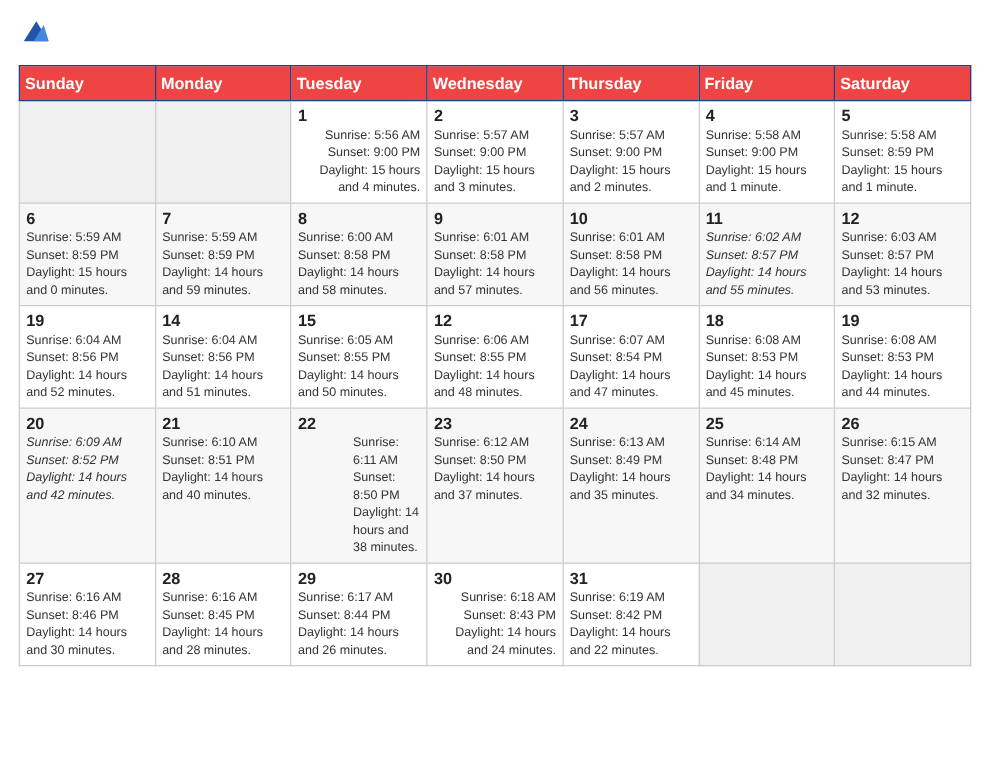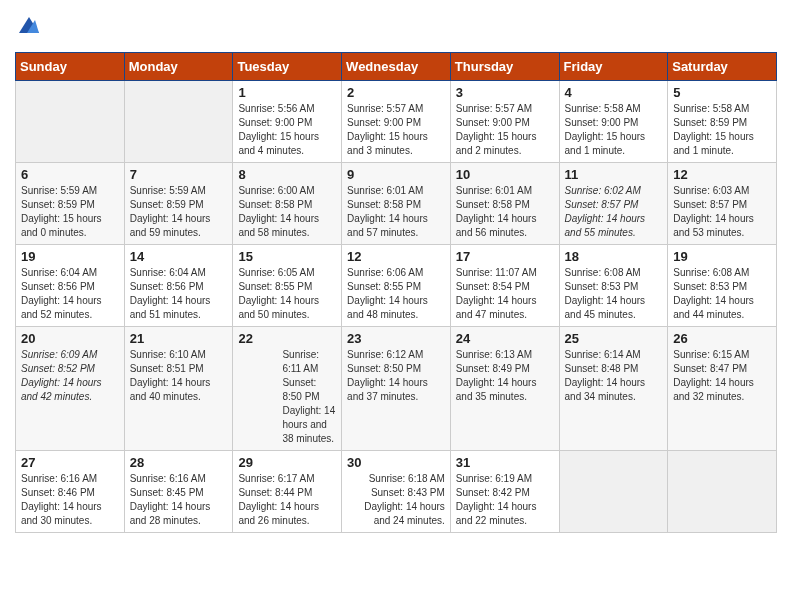--- a/index.html
+++ b/index.html
@@ -48,21 +48,21 @@
     .location-title {
       font-size: 16px;
       color: #444;
     }
     .calendar {
       width: 100%;
       border-collapse: collapse;
       border: 1px solid #ccc;
     }
     .calendar th {
-      background-color: #c2410c;
+      background-color: #ef4444;
       color: #fff;
       font-size: 13px;
       font-weight: bold;
       padding: 6px 4px;
       text-align: left;
       border: 1px solid #1a4488;
     }
     .calendar td {
       vertical-align: top;
       border: 1px solid #ccc;
@@ -121,21 +121,21 @@
         <th>Friday</th>
         <th>Saturday</th>
       </tr>
   </thead>
   <tbody id="calendar-body">
       <tr>
         <td class="cell-empty"></td>
         <td class="cell-empty"></td>
         <td>
           <span class="day-number">1</span>
-          <div style="white-space: pre-line; line-height: 1.4;">Sunrise: 5:56 AM
+          <div style="white-space: pre-line; line-height: 1.4; text-align: right;">Sunrise: 5:56 AM
 Sunset: 9:00 PM
 Daylight: 15 hours and 4 minutes.</div>
         </td>
         <td>
           <span class="day-number">2</span>
           <div style="white-space: pre-line; line-height: 1.4;">Sunrise: 5:57 AM
 Sunset: 9:00 PM
 Daylight: 15 hours and 3 minutes.</div>
         </td>
         <td>
@@ -221,21 +221,21 @@
 Daylight: 14 hours and 50 minutes.</div>
         </td>
         <td>
           <span class="day-number">12</span>
           <div style="white-space: pre-line; line-height: 1.4;">Sunrise: 6:06 AM
 Sunset: 8:55 PM
 Daylight: 14 hours and 48 minutes.</div>
         </td>
         <td>
           <span class="day-number">17</span>
-          <div style="white-space: pre-line; line-height: 1.4;">Sunrise: 11:07 AM
+          <div style="white-space: pre-line; line-height: 1.4;">Sunrise: 6:07 AM
 Sunset: 8:54 PM
 Daylight: 14 hours and 47 minutes.</div>
         </td>
         <td>
           <span class="day-number">18</span>
           <div style="white-space: pre-line; line-height: 1.4;">Sunrise: 6:08 AM
 Sunset: 8:53 PM
 Daylight: 14 hours and 45 minutes.</div>
         </td>
         <td>

